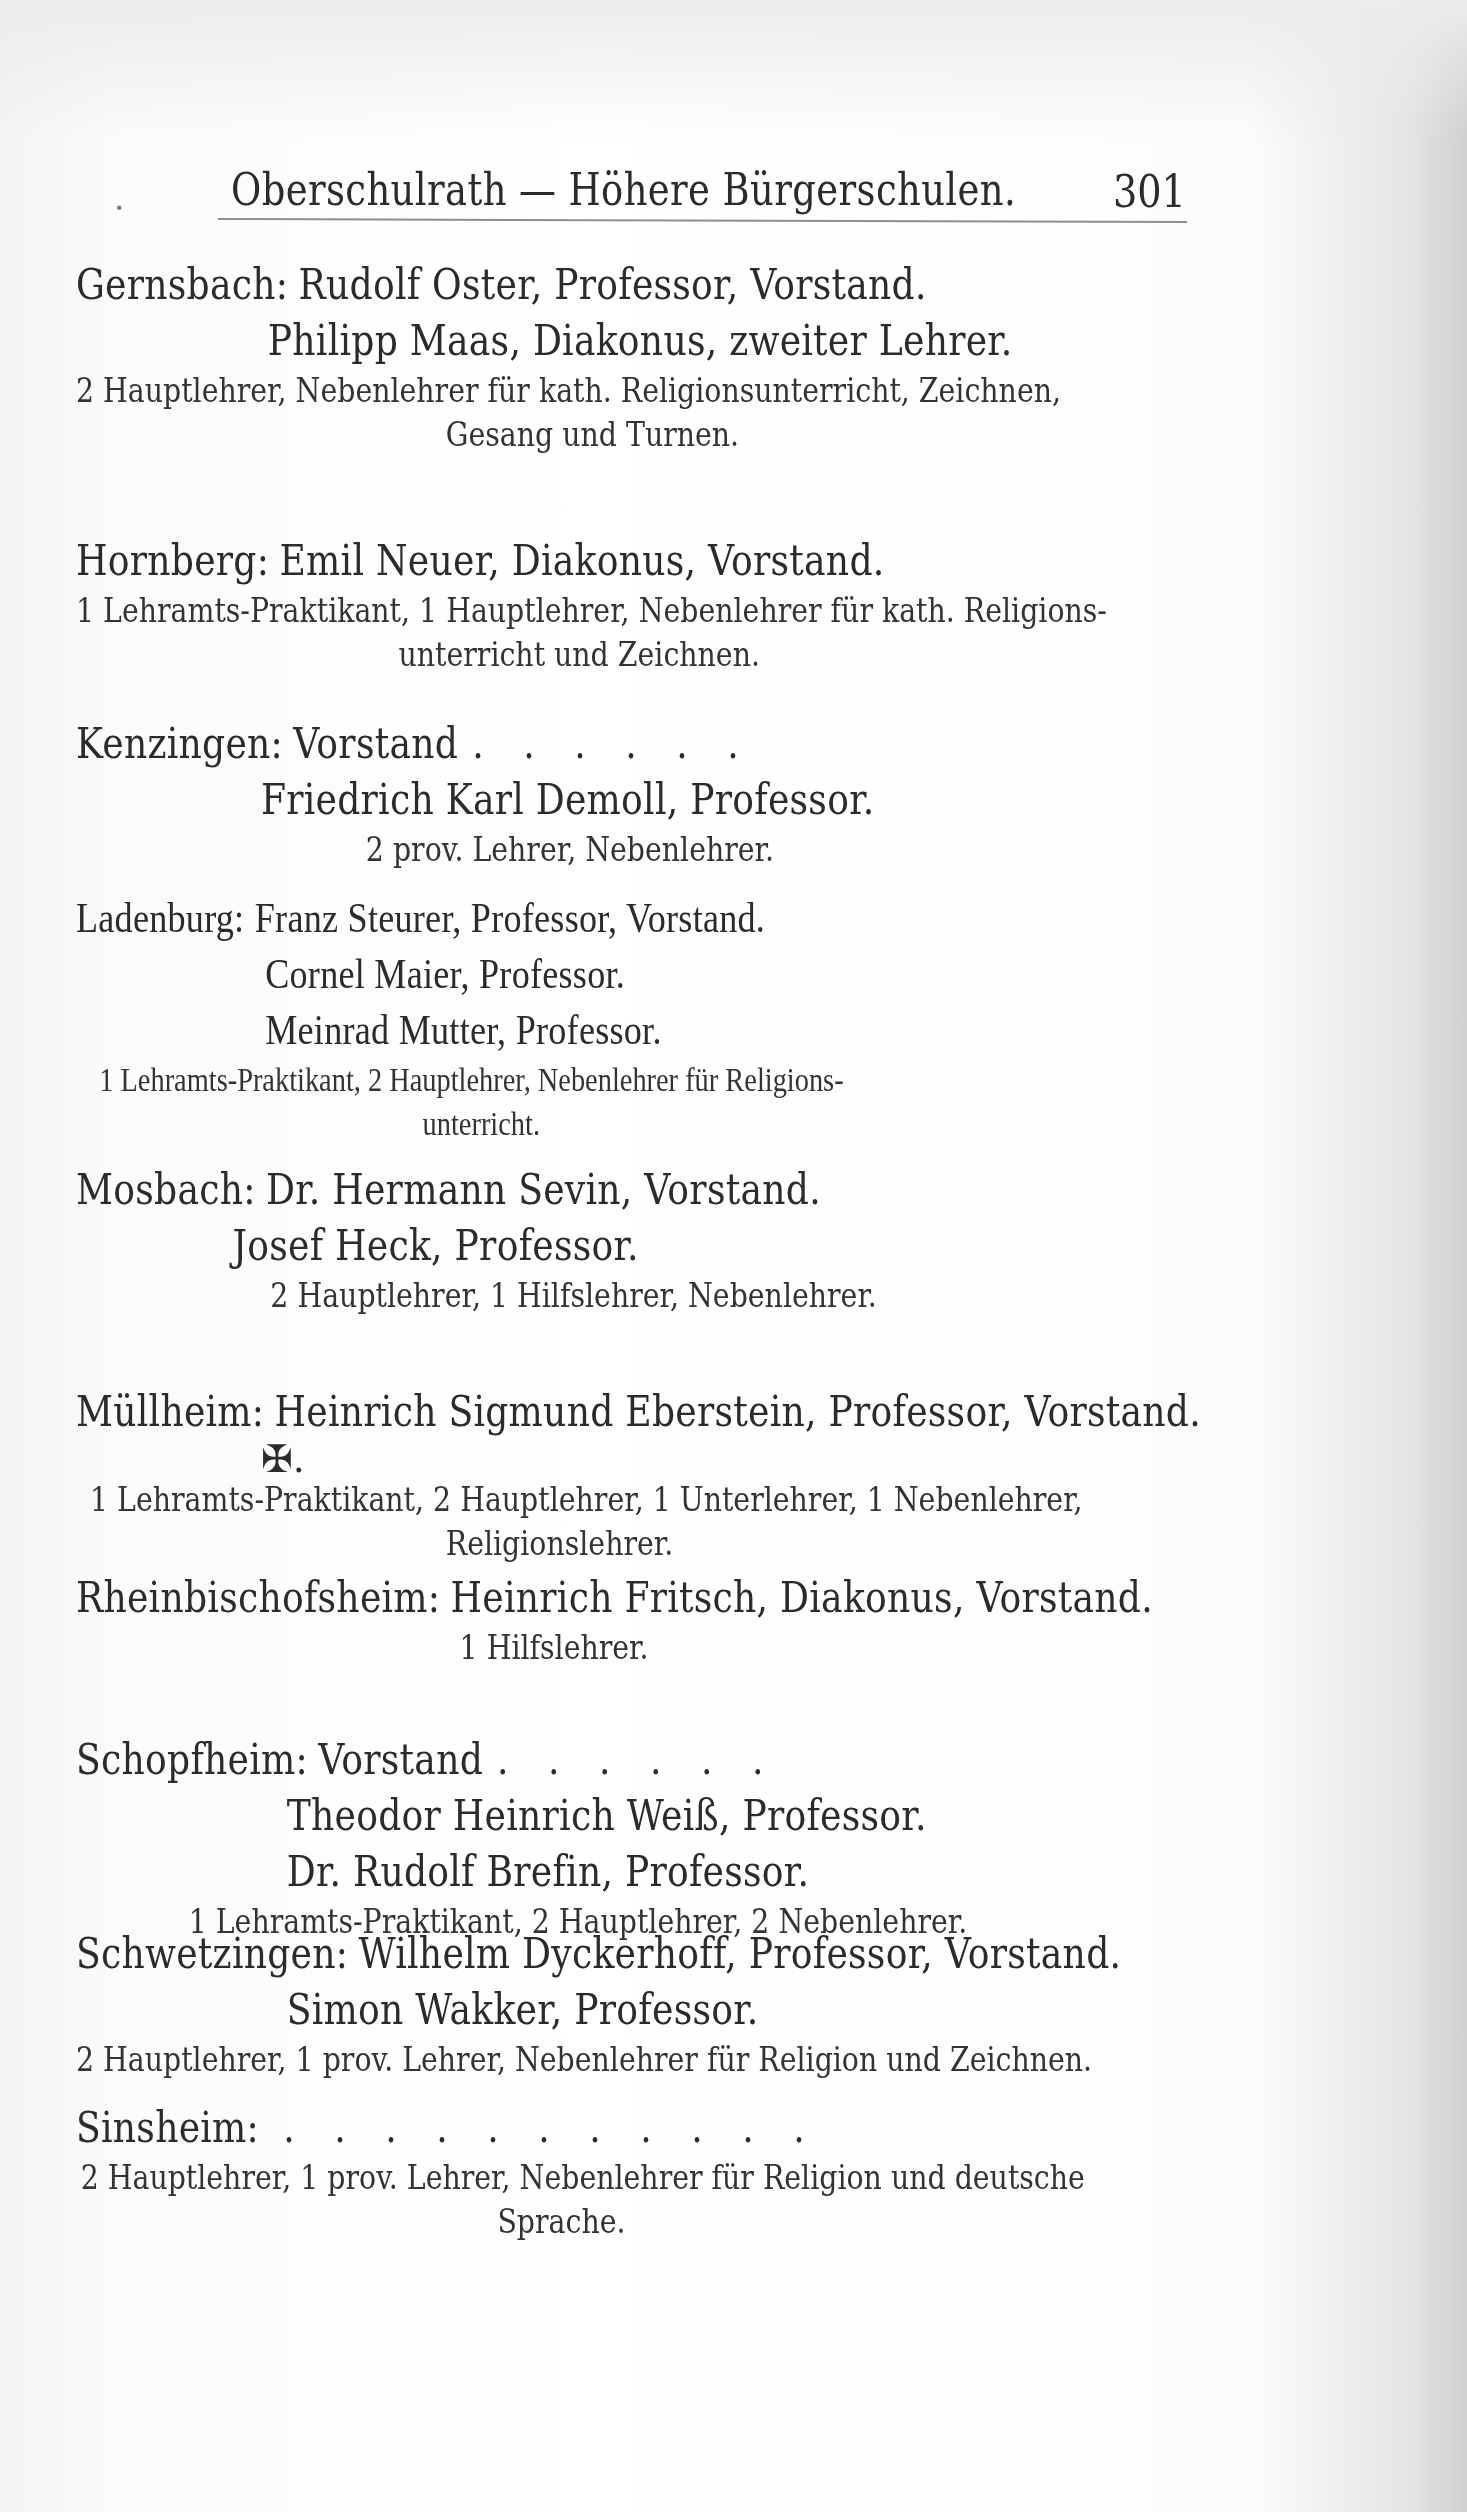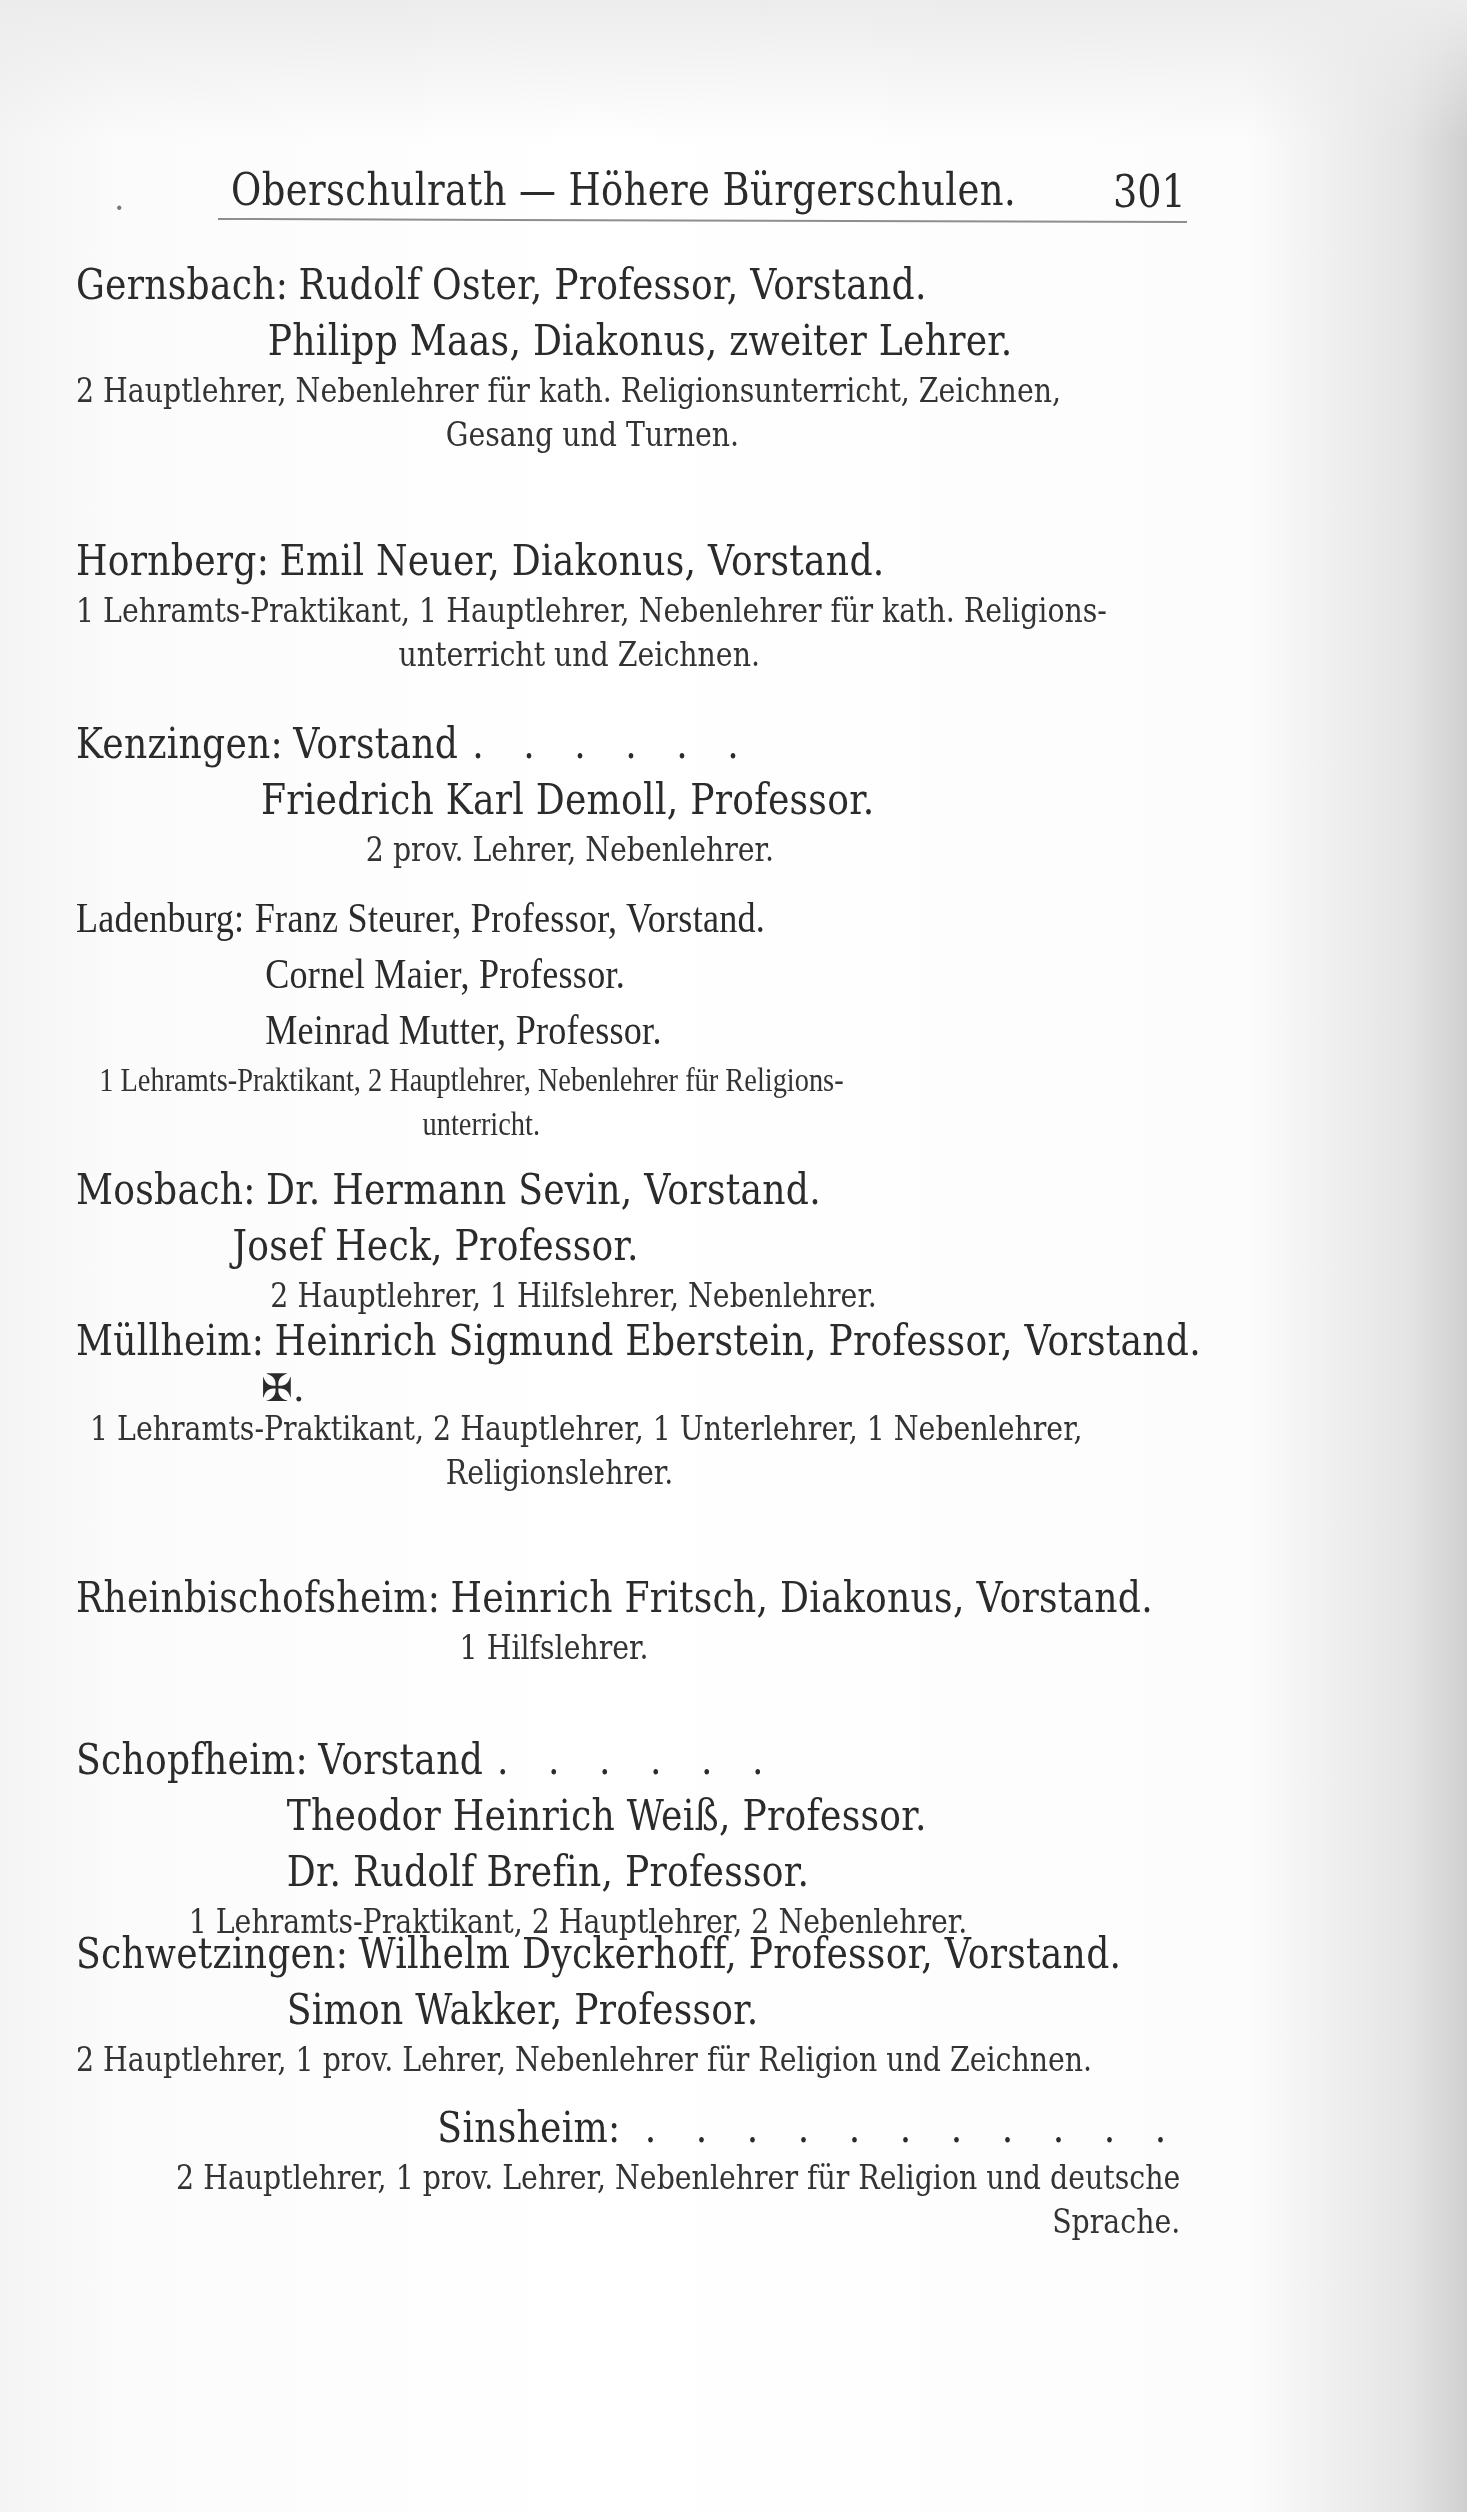--- a/index.html
+++ b/index.html
@@ -87,21 +87,21 @@
   <div class="sub" style="padding-left:27px;">1 Lehramts-Praktikant, 2 Hauptlehrer, Nebenlehrer für Religions-</div>
   <div class="sub" style="padding-left:403px;">unterricht.</div>
 </div>
 
 <div class="entry" style="top:1162px;">
   <div class="line"><span class="place">Mosbach:</span><span>Dr. Hermann Sevin, Vorstand.</span></div>
   <div class="line" style="padding-left:182px;"><span>Josef Heck, Professor.</span></div>
   <div class="sub" style="padding-left:226px;">2 Hauptlehrer, 1 Hilfslehrer, Nebenlehrer.</div>
 </div>
 
-<div class="entry" style="top:1313px;">
+<div class="entry" style="top:1384px;">
   <div class="line"><span class="place">Müllheim:</span><span>Heinrich Sigmund Eberstein, Professor, Vorstand.</span></div>
   <div><span class="cross">✠.</span></div>
   <div class="sub" style="padding-left:16.3px;">1 Lehramts-Praktikant, 2 Hauptlehrer, 1 Unterlehrer, 1 Nebenlehrer,</div>
   <div class="sub" style="padding-left:430px;">Religionslehrer.</div>
 </div>
 
 <div class="entry" style="top:1570px;">
   <div class="line"><span class="place">Rheinbischofsheim:</span><span>Heinrich Fritsch, Diakonus, Vorstand.</span></div>
   <div class="sub" style="padding-left:446px;">1 Hilfslehrer.</div>
 </div>
@@ -112,18 +112,18 @@
   <div class="line" style="padding-left:245px;"><span>Dr. Rudolf Brefin, Professor.</span></div>
   <div class="sub" style="padding-left:131px;">1 Lehramts-Praktikant, 2 Hauptlehrer, 2 Nebenlehrer.</div>
 </div>
 
 <div class="entry" style="top:1926px;">
   <div class="line"><span class="place">Schwetzingen:</span><span>Wilhelm Dyckerhoff, Professor, Vorstand.</span></div>
   <div class="line" style="padding-left:245px;"><span>Simon Wakker, Professor.</span></div>
   <div class="sub">2 Hauptlehrer, 1 prov. Lehrer, Nebenlehrer für Religion und Zeichnen.</div>
 </div>
 
-<div class="entry" style="top:2100px;text-align:right;">
+<div class="entry" style="top:2100px;">
   <div class="line"><span class="place">Sinsheim:</span><span class="dots">. . . . . . . . . . .</span></div>
   <div class="sub" style="padding-left:5.4px;">2 Hauptlehrer, 1 prov. Lehrer, Nebenlehrer für Religion und deutsche</div>
   <div class="sub" style="padding-left:490px;">Sprache.</div>
 </div>
 
 
 </body></html>

